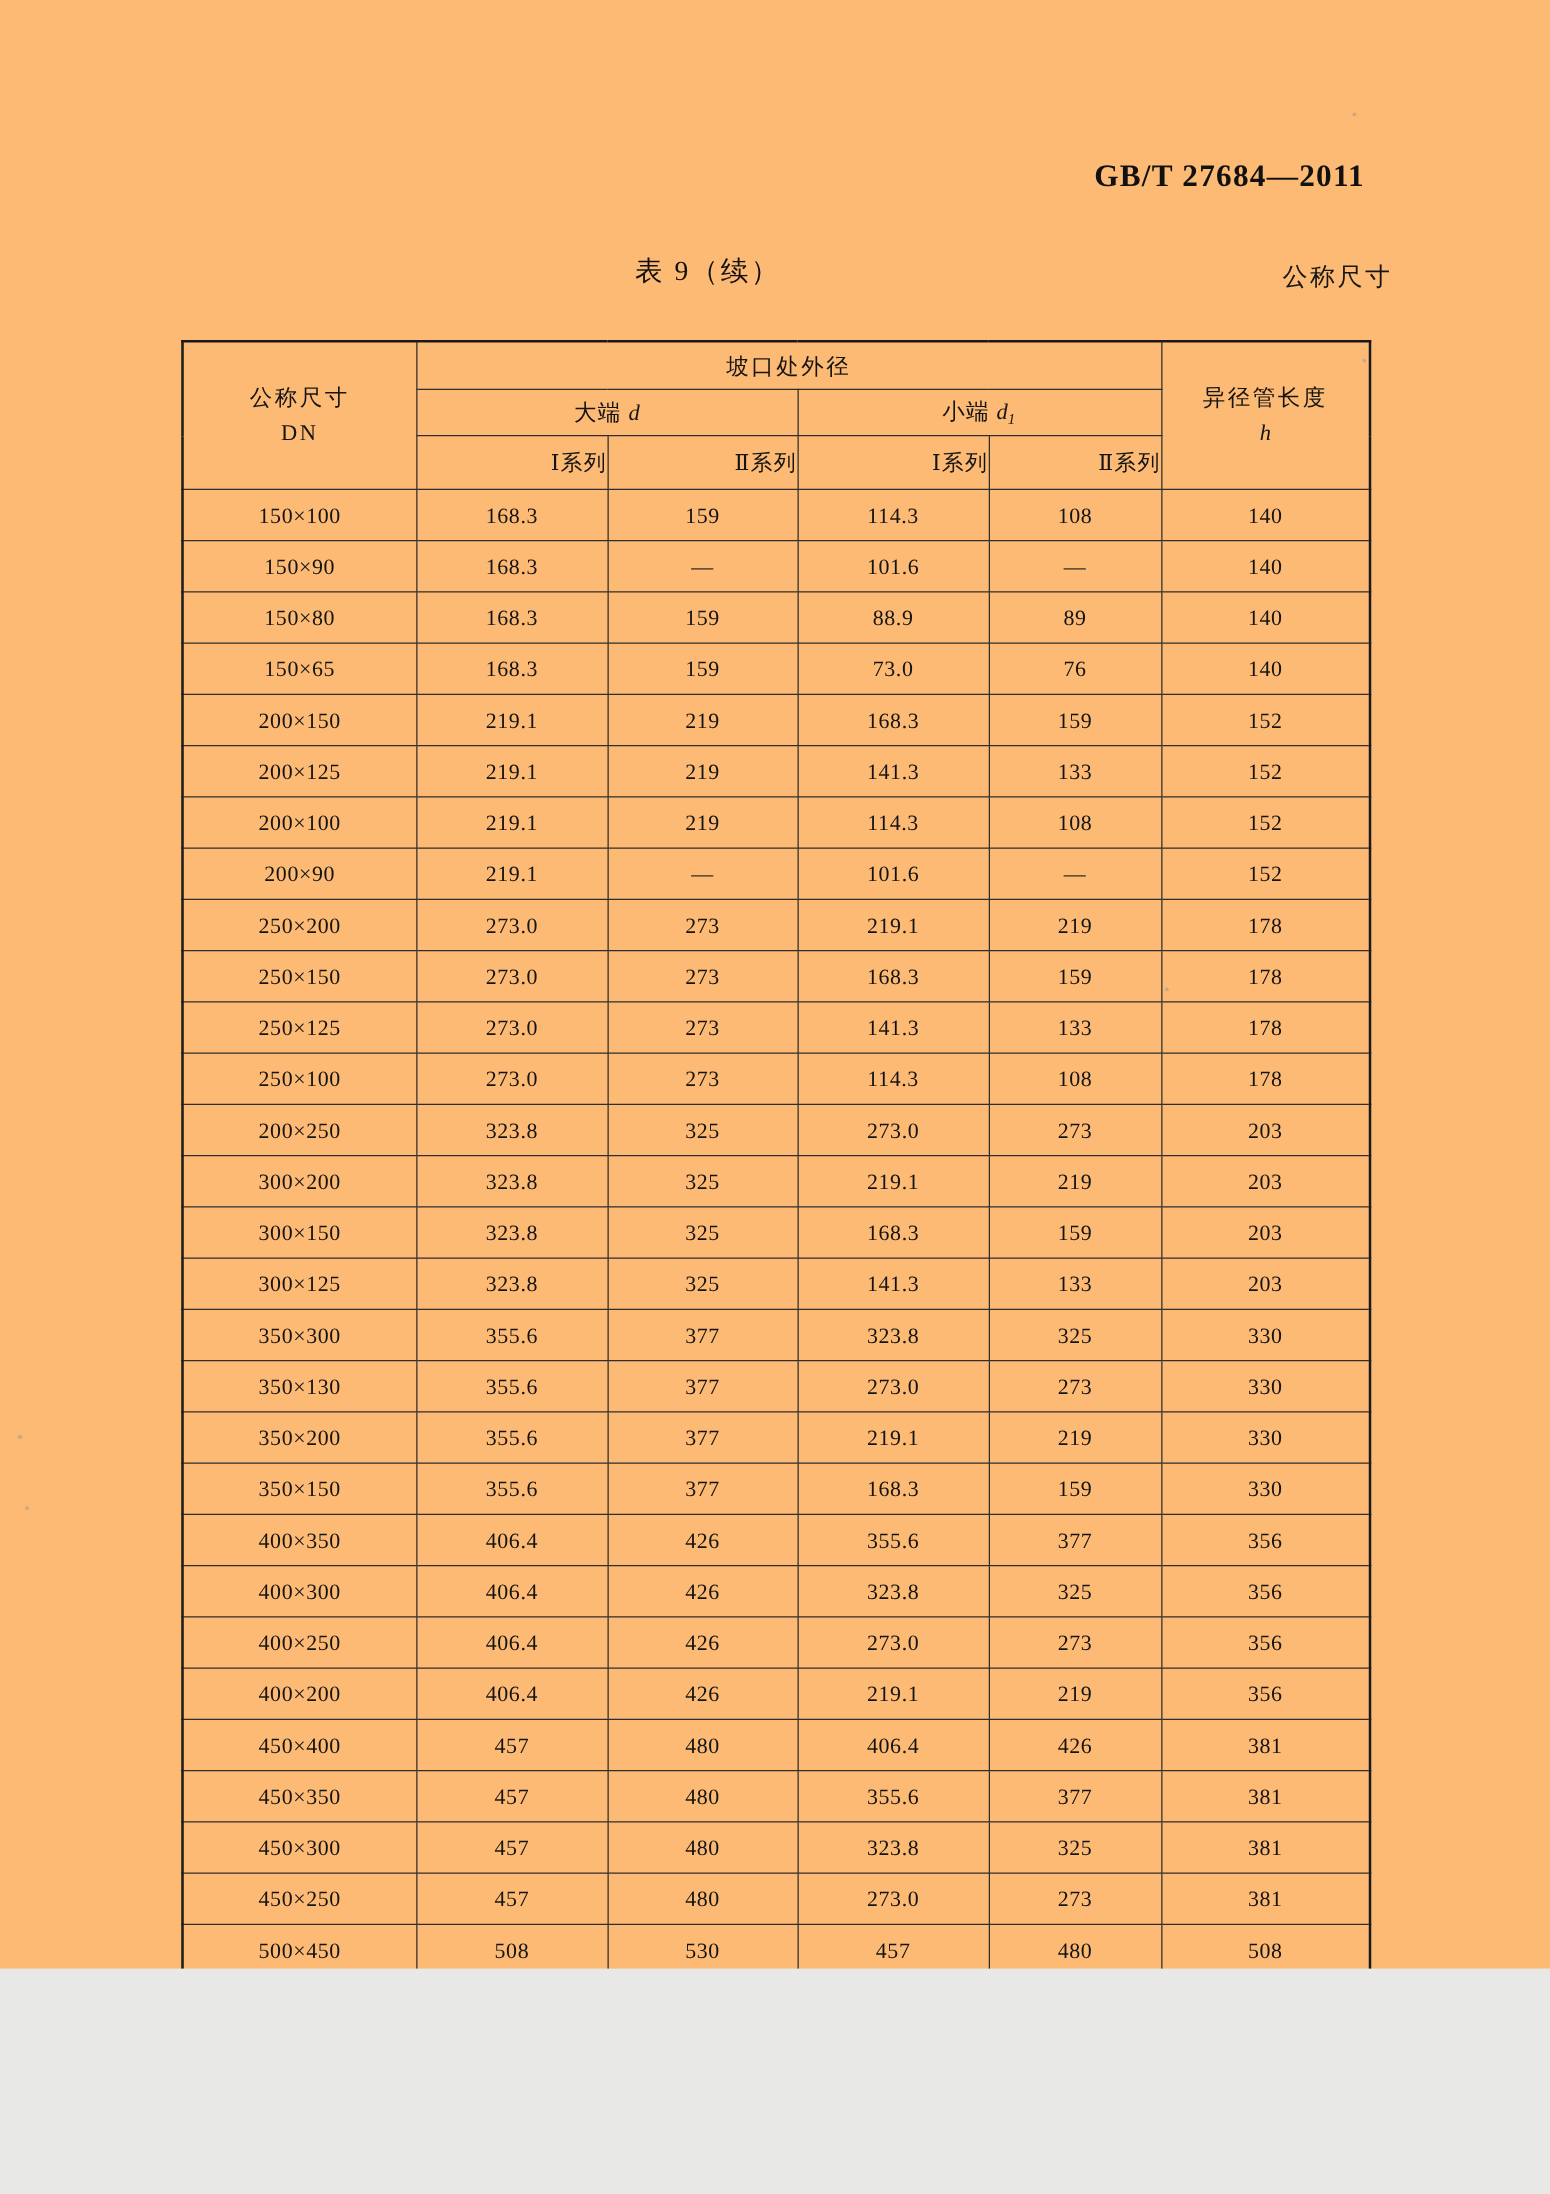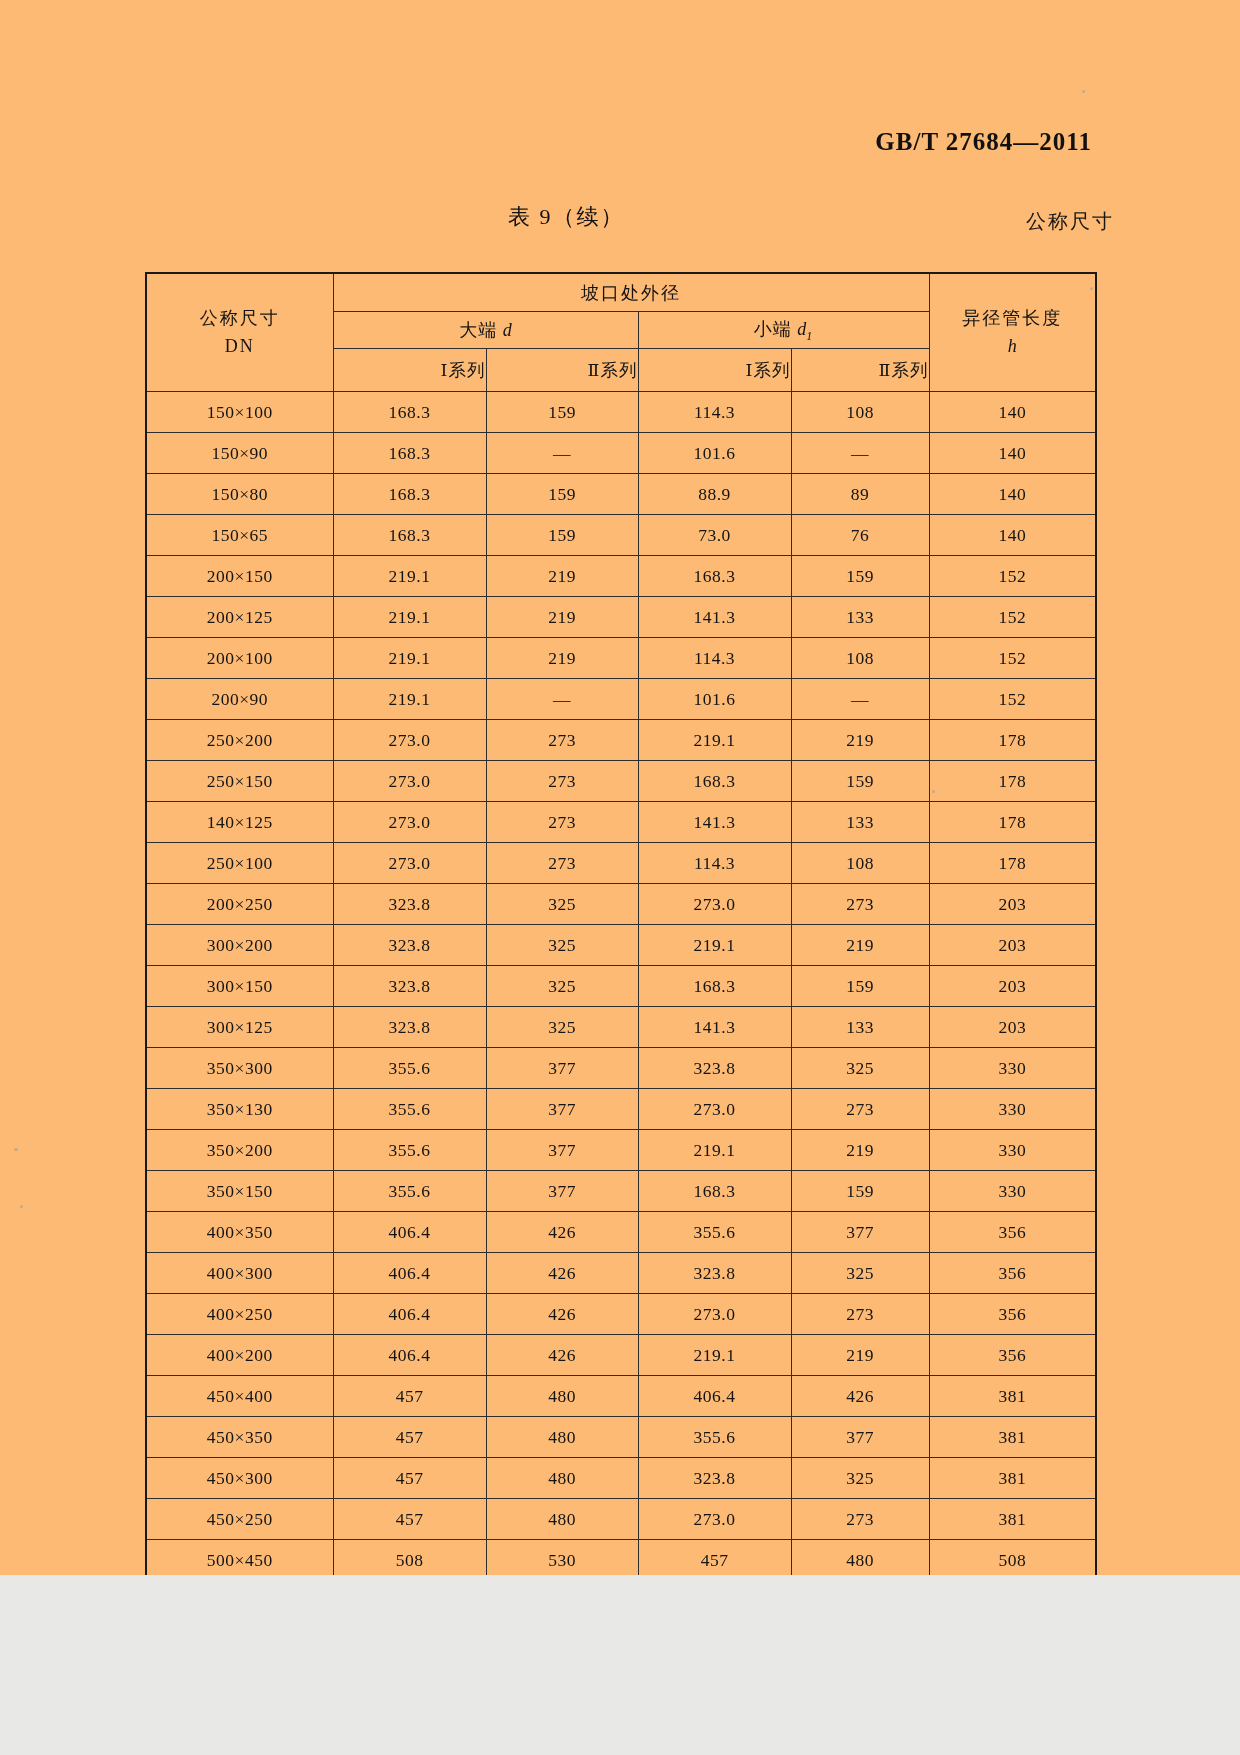--- a/index.html
+++ b/index.html
@@ -216,21 +216,21 @@
         </tr>
         <tr>
           <td>250×150</td>
           <td>273.0</td>
           <td>273</td>
           <td>168.3</td>
           <td>159</td>
           <td>178</td>
         </tr>
         <tr>
-          <td>140×125</td>
+          <td>250×125</td>
           <td>273.0</td>
           <td>273</td>
           <td>141.3</td>
           <td>133</td>
           <td>178</td>
         </tr>
         <tr>
           <td>250×100</td>
           <td>273.0</td>
           <td>273</td>

